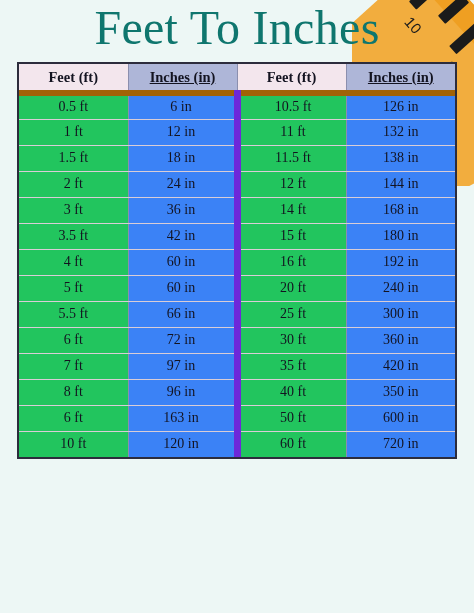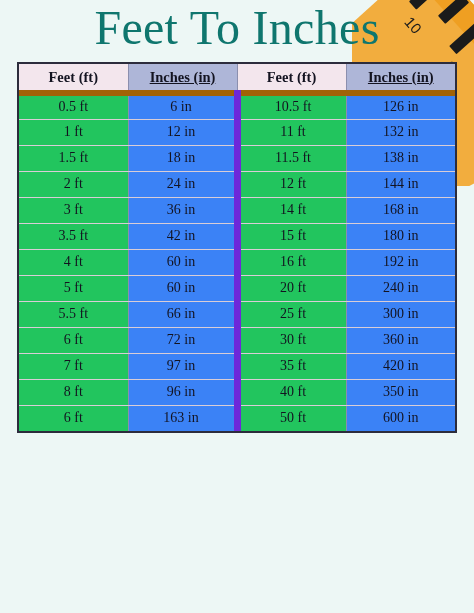--- a/index.html
+++ b/index.html
@@ -220,17 +220,23 @@
             <td class="c-blue sep-l">96 in</td>
             <td class="c-pink sep-l">40 ft</td>
             <td class="c-blue sep-l">350 in</td>
           </tr>
           <tr>
             <td class="c-pink">6 ft</td>
             <td class="c-blue sep-l">163 in</td>
             <td class="c-pink sep-l">50 ft</td>
             <td class="c-blue sep-l">600 in</td>
           </tr>
+          <tr>
+            <td class="c-pink">10 ft</td>
+            <td class="c-blue sep-l">120 in</td>
+            <td class="c-pink sep-l">60 ft</td>
+            <td class="c-blue sep-l">720 in</td>
+          </tr>
         </tbody>
     </table>
   </div>
 
 </div>
 
 </body></html>

